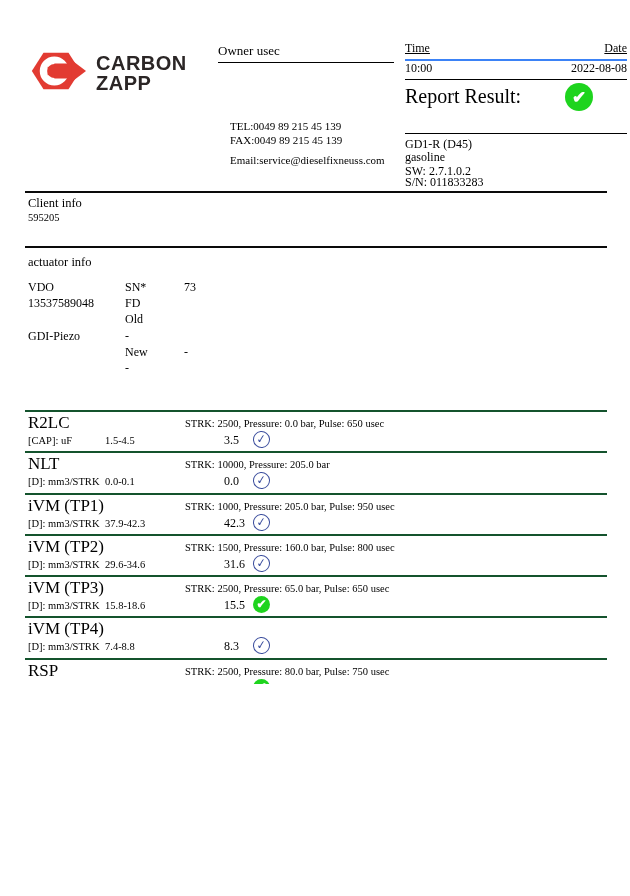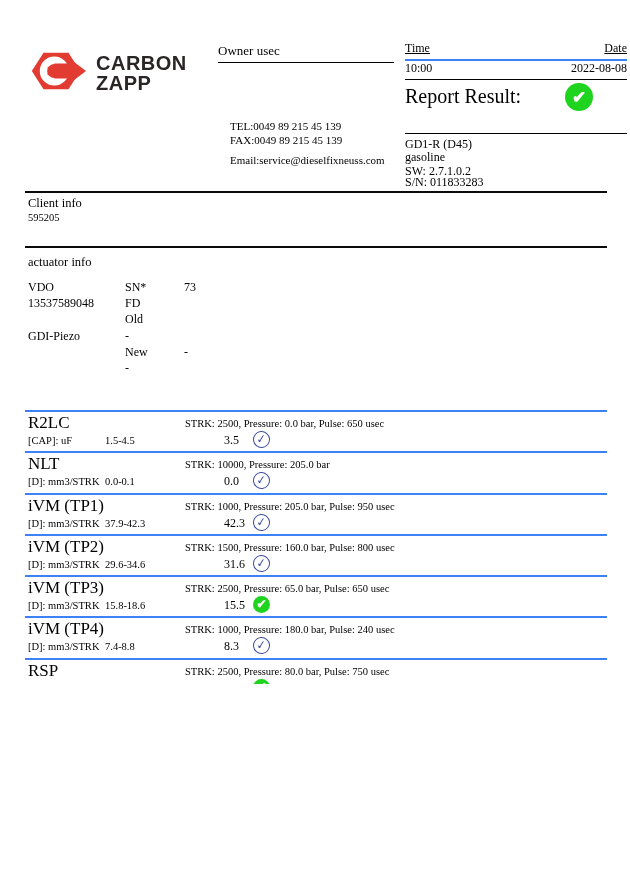--- a/index.html
+++ b/index.html
@@ -58,21 +58,21 @@
   .hr-full { position:absolute; left:25px; width:582px; border-top:2px solid #0a0a0a; }
 
   .client-label   { position:absolute; left:28px; top:196px; font-size:12.5px; }
   .client-value   { position:absolute; left:28px; top:212px; font-size:10.5px; }
   .actuator-label { position:absolute; left:28px; top:255px; font-size:12.5px; }
 
   .act { font-size:12px; }
 
   
   .tests { position:absolute; left:25px; top:410px; width:582px; }
-  .trow { position:relative; height:39.3px; border-top:2px solid #3b82f6; }
+  .trow { position:relative; height:39.3px; border-top:2px solid #14532d; }
   .t-name  { position:absolute; left:3px;   top:1px;  font-size:17px; }
   .t-cond  { position:absolute; left:160px; top:6px;  font-size:10.5px; }
   .t-unit  { position:absolute; left:3px;   top:23px; font-size:10.5px; }
   .t-range { position:absolute; left:80px;  top:23px; font-size:10.5px; }
   .t-value { position:absolute; left:160px; top:21px; font-size:12px;margin-left:39px; }
 
   .check {
     position:absolute; left:228px; top:19px; width:17px; height:17px; border-radius:50%;
     display:flex; align-items:center; justify-content:center; box-sizing:border-box;
   }
@@ -195,21 +195,20 @@
       <span class="t-name">iVM (TP3)</span>
       <span class="t-cond">STRK: 2500, Pressure: 65.0 bar, Pulse: 650 usec</span>
       <span class="t-unit">[D]: mm3/STRK</span>
       <span class="t-range">15.8-18.6</span>
       <span class="t-value">15.5</span>
       <span class="check" data-status="pass-green"></span>
     </div>
 
     <div class="trow">
       <span class="t-name">iVM (TP4)</span>
-      <span class="t-cond">STRK: 1000, Pressure: 180.0 bar, Pulse: 240 usec</span>
       <span class="t-unit">[D]: mm3/STRK</span>
       <span class="t-range">7.4-8.8</span>
       <span class="t-value">8.3</span>
       <span class="check" data-status="pass-outline"></span>
     </div>
 
     <div class="trow">
       <span class="t-name">RSP</span>
       <span class="t-cond">STRK: 2500, Pressure: 80.0 bar, Pulse: 750 usec</span>
       <span class="t-unit">[RSP]: usec</span>

